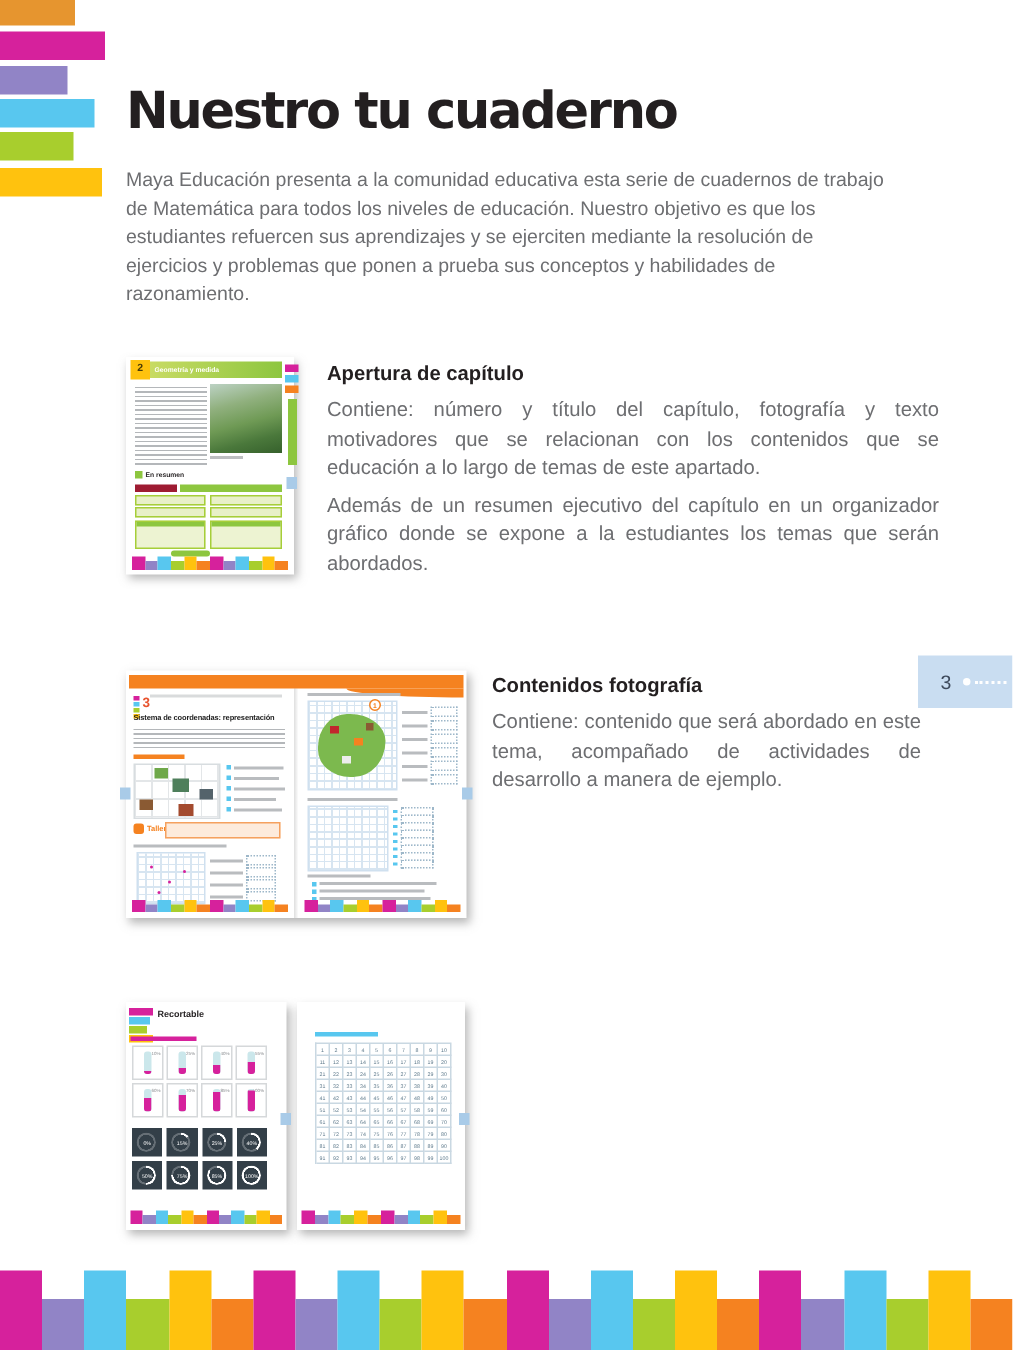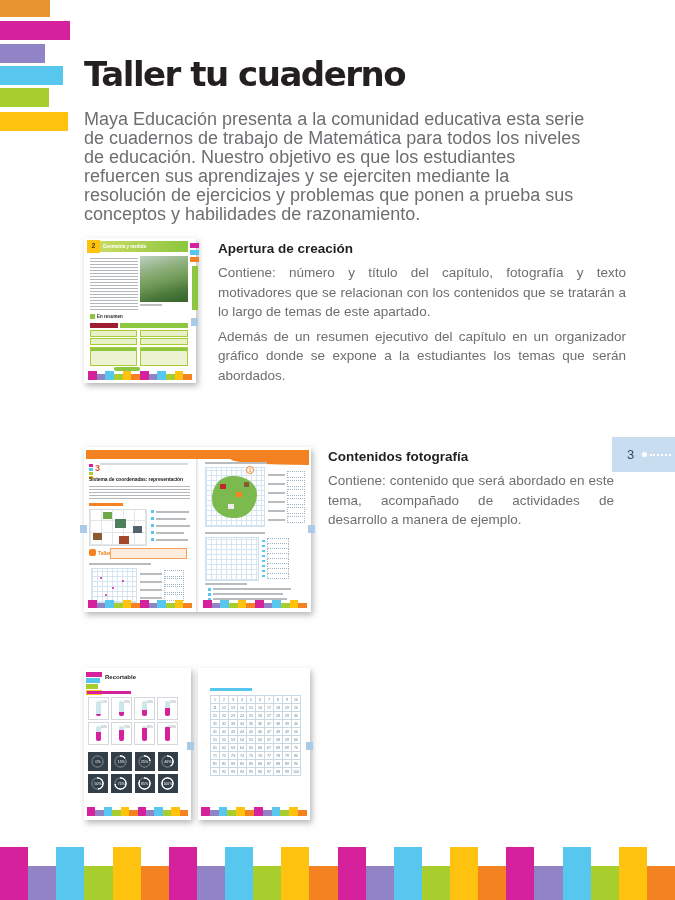--- a/index.html
+++ b/index.html
@@ -8,21 +8,21 @@
   .abs{position:absolute;}
 
   
   #corner-blocks{position:absolute;top:0;left:0;width:90px;height:135px;}
   .cblock{position:absolute;left:0;}
 
   
   #page-title{position:absolute;left:84px;top:50px;margin:0;font-size:34px;line-height:48px;
               font-family:"DejaVu Sans",sans-serif;font-weight:700;letter-spacing:-1.5px;color:#231F20;}
   #intro{position:absolute;left:84px;top:110px;width:510px;margin:0;
-         font-size:18px;line-height:19px;color:#6D6E71;}
+         font-size:13px;line-height:19px;color:#6D6E71;}
 
   
   .sec-text{position:absolute;}
   .sec-text h2{margin:0 0 6px 0;font-size:13.5px;line-height:17px;color:#231F20;font-weight:700;}
   .sec-text p{margin:0 0 5px 0;font-size:13.5px;line-height:19.5px;color:#6D6E71;text-align:justify;}
   #sec1-text{left:218px;top:240px;width:408px;}
   #sec2-text{left:328px;top:448px;width:286px;}
   #sec3-text{left:328px;top:697px;width:286px;}
 
   
@@ -132,21 +132,21 @@
 
 <div id="corner-blocks">
     <div class="cblock" style="top: 0px; width: 50px; height: 17px; background: rgb(230, 149, 47);"></div>
     <div class="cblock" style="top: 21px; width: 70px; height: 19px; background: rgb(214, 33, 156);"></div>
     <div class="cblock" style="top: 44px; width: 45px; height: 19px; background: rgb(145, 132, 198);"></div>
     <div class="cblock" style="top: 66px; width: 63px; height: 19px; background: rgb(88, 199, 239);"></div>
     <div class="cblock" style="top: 88px; width: 49px; height: 19px; background: rgb(168, 206, 45);"></div>
     <div class="cblock" style="top: 112px; width: 68px; height: 19px; background: rgb(255, 194, 14);"></div>
   </div>
 
-<h1 id="page-title">Taller tu cuaderno</h1>
+<h1 id="page-title">Nuestro tu cuaderno</h1>
 <p id="intro">Maya Educación presenta a la comunidad educativa esta serie de cuadernos de trabajo de Matemática para todos los niveles de educación. Nuestro objetivo es que los estudiantes refuercen sus aprendizajes y se ejerciten mediante la resolución de ejercicios y problemas que ponen a prueba sus conceptos y habilidades de razonamiento.</p>
 
 <div id="thumb1" class="page">
   <div class="mini-tab" style="right:-3px;top:5px;width:9px;height:5px;background:#D6219C;"></div>
   <div class="mini-tab" style="right:-3px;top:12px;width:9px;height:5px;background:#58C7EF;"></div>
   <div class="mini-tab" style="right:-3px;top:19px;width:9px;height:5px;background:#F58220;"></div>
   <div class="mini-tab" style="right:-2px;top:28px;width:6px;height:44px;background:#8DC63F;"></div>
   <div class="tab-blue" style="right:-2px;top:80px;"></div>
 
   <div id="t1-num">2</div>
@@ -185,22 +185,22 @@
       <div style="flex: 1 1 0%; height: 9px; background: rgb(214, 33, 156);"></div>
       <div style="flex: 1 1 0%; height: 6px; background: rgb(145, 132, 198);"></div>
       <div style="flex: 1 1 0%; height: 9px; background: rgb(88, 199, 239);"></div>
       <div style="flex: 1 1 0%; height: 6px; background: rgb(168, 206, 45);"></div>
       <div style="flex: 1 1 0%; height: 9px; background: rgb(255, 194, 14);"></div>
       <div style="flex: 1 1 0%; height: 6px; background: rgb(245, 130, 32);"></div>
     </div>
 </div>
 
 <div id="sec1-text" class="sec-text">
-  <h2>Apertura de creación</h2>
-  <p>Contiene: número y título del capítulo, fotografía y texto motivadores que se relacionan con los contenidos que se tratarán a lo largo de temas de este apartado.</p>
+  <h2>Apertura de capítulo</h2>
+  <p>Contiene: número y título del capítulo, fotografía y texto motivadores que se relacionan con los contenidos que se educación a lo largo de temas de este apartado.</p>
   <p>Además de un resumen ejecutivo del capítulo en un organizador gráfico donde se expone a la estudiantes los temas que serán abordados.</p>
 </div>
 
 <div id="page-badge">
   <span class="num">3</span>
   <span class="bdot"></span>
   <span class="bdots"></span>
 </div>
 
 <div id="spread" class="page">

